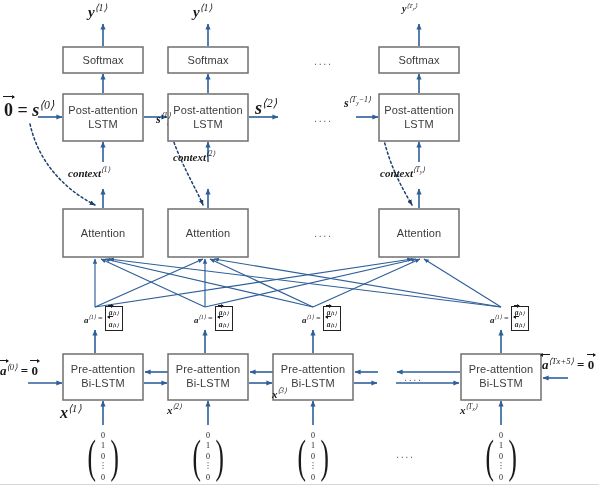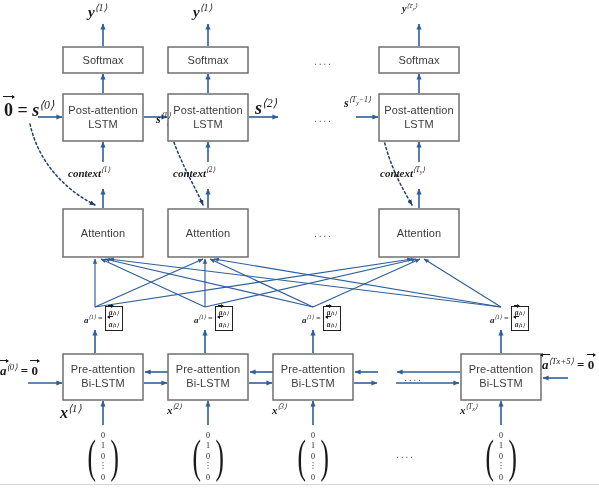--- a/index.html
+++ b/index.html
@@ -257,21 +257,21 @@
   <div class="lbl math" style="left:255px;top:98px;font-size:18px;">
     <span>s</span><span class="sup">⟨2⟩</span>
   </div>
   <div class="lbl math" style="left:344px;top:96px;font-size:12px;">
     <span>s</span><span class="sup"><span>⟨T</span><sub style="font-size:.72em;">y</sub><span>−1⟩</span></span>
   </div>
 
   <div class="lbl math" style="left:68px;top:167px;font-size:11px;">
     <span>context</span><span class="sup">⟨1⟩</span>
   </div>
-  <div class="lbl math" style="left:173px;top:167px;font-size:11px;">
+  <div class="lbl math" style="left:173px;top:151px;font-size:11px;">
     <span>context</span><span class="sup">⟨2⟩</span>
   </div>
   <div class="lbl math" style="left:380px;top:167px;font-size:11px;">
     <span>context</span><span class="sup"><span>⟨T</span><sub style="font-size:.72em;">y</sub><span>⟩</span></span>
   </div>
 
   <div class="matwrap" style="left:84px;top:306px;">
     <span class="math" style="font-size:9px;"><span>a</span><span class="sup">⟨1⟩</span></span>
     <span class="eq">=</span>
     <span class="brk">
@@ -313,21 +313,21 @@
   <div class="lbl math" style="left:542px;top:357px;font-size:13px;">
     <span class="vec vecL"><span>a</span><span class="bar"></span></span><span class="sup">⟨Tx+5⟩</span><span style="font-style:normal;"> <span>=</span> </span><span class="vec rm" style="font-style:normal;"><span>0</span><span class="bar"></span></span>
   </div>
 
   <div class="lbl math" style="left:60px;top:404px;font-size:16px;">
     <span>x</span><span class="sup">⟨1⟩</span>
   </div>
   <div class="lbl math" style="left:167px;top:404px;font-size:11px;">
     <span>x</span><span class="sup">⟨2⟩</span>
   </div>
-  <div class="lbl math" style="left:272px;top:404px;font-size:11px;">
+  <div class="lbl math" style="left:272px;top:388px;font-size:11px;">
     <span>x</span><span class="sup">⟨3⟩</span>
   </div>
   <div class="lbl math" style="left:460px;top:404px;font-size:11px;">
     <span>x</span><span class="sup"><span>⟨T</span><sub style="font-size:.72em;">x</sub><span>⟩</span></span>
   </div>
 
   <div class="onehot" style="left:88px;top:428px;width:30px;height:58px;">
     <span class="paren">(</span>
     <span class="col">
       <span>0</span>

